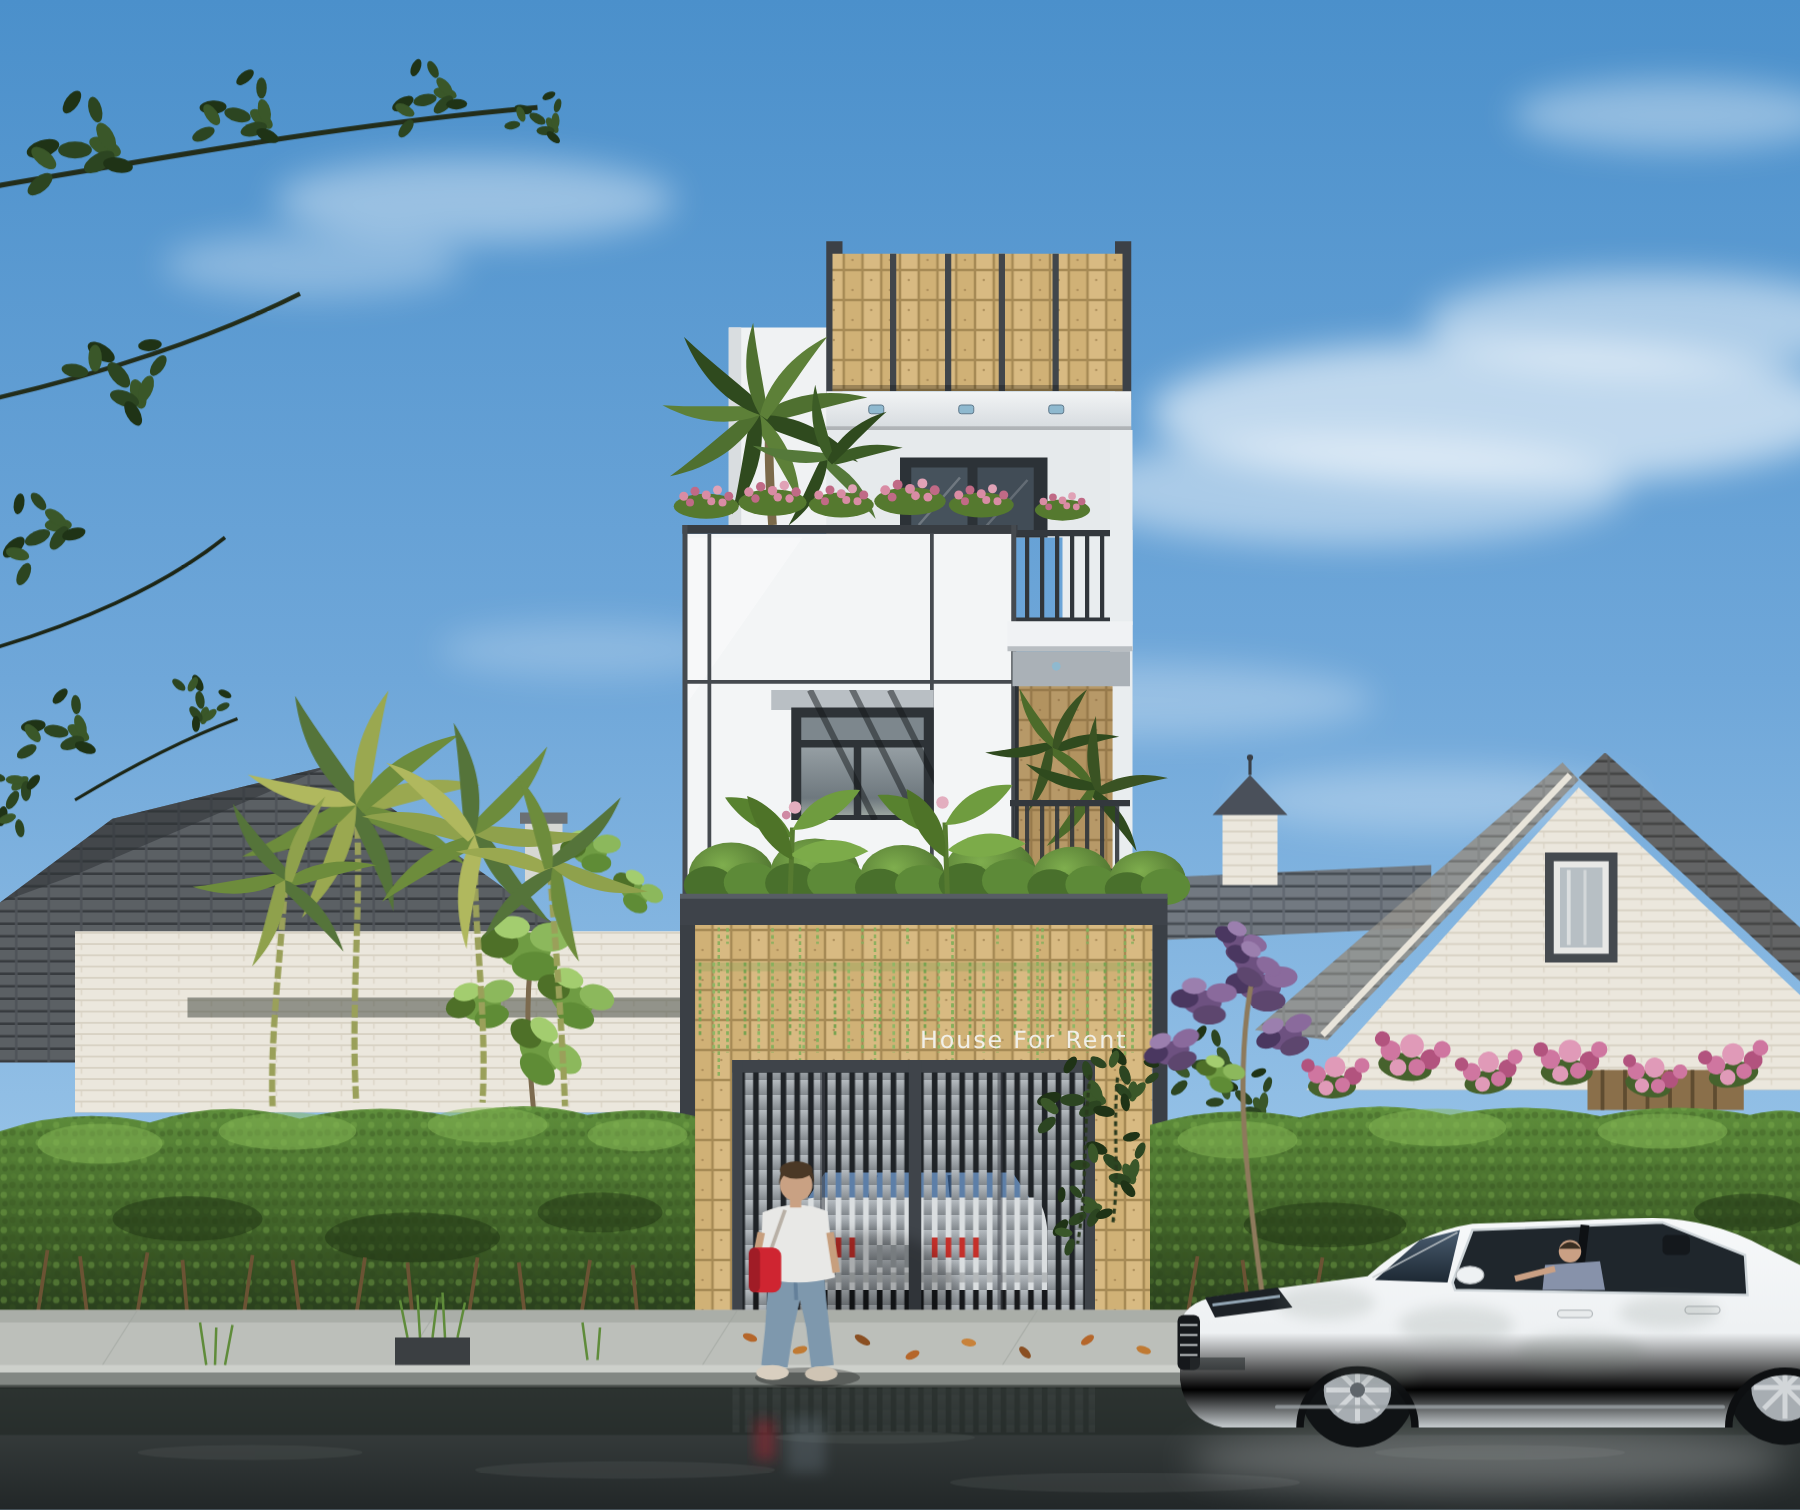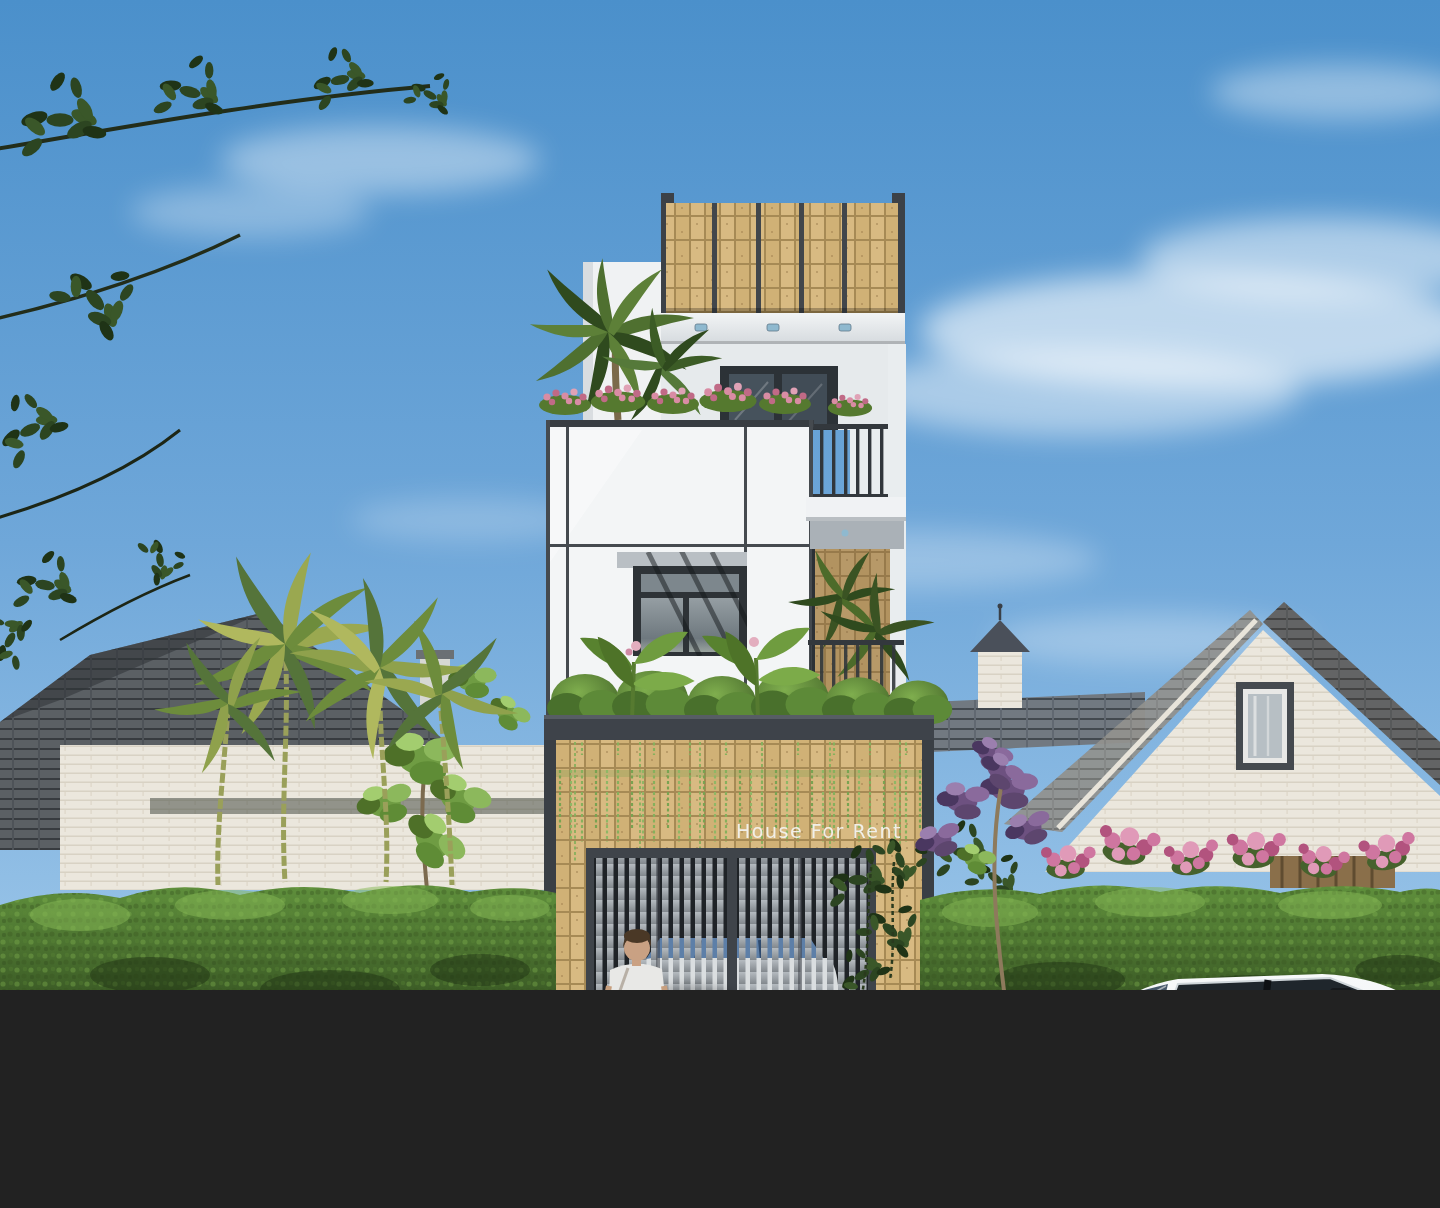--- a/index.html
+++ b/index.html
@@ -1,16 +1,16 @@
 <!DOCTYPE html>
 <html><head>
 <meta charset="utf-8">
 <style>
   html,body{margin:0;padding:0;background:#222;}
-  .scene{position:relative;width:1440px;height:990px;overflow:hidden;
+  .scene{position:relative;width:1440px;height:1208px;overflow:hidden;
          font-family:"DejaVu Sans", sans-serif;}
   .scene svg{position:absolute;left:0;top:0;display:block;}
   text.sign{font-family:"DejaVu Sans", sans-serif;font-size:19px;letter-spacing:1.5px;
             fill:#f3f3ef;opacity:.95;}
 </style>
 </head>
 <body>
 
 <div class="scene">
 <svg width="1440" height="1208" viewBox="0 0 1440 1208">

